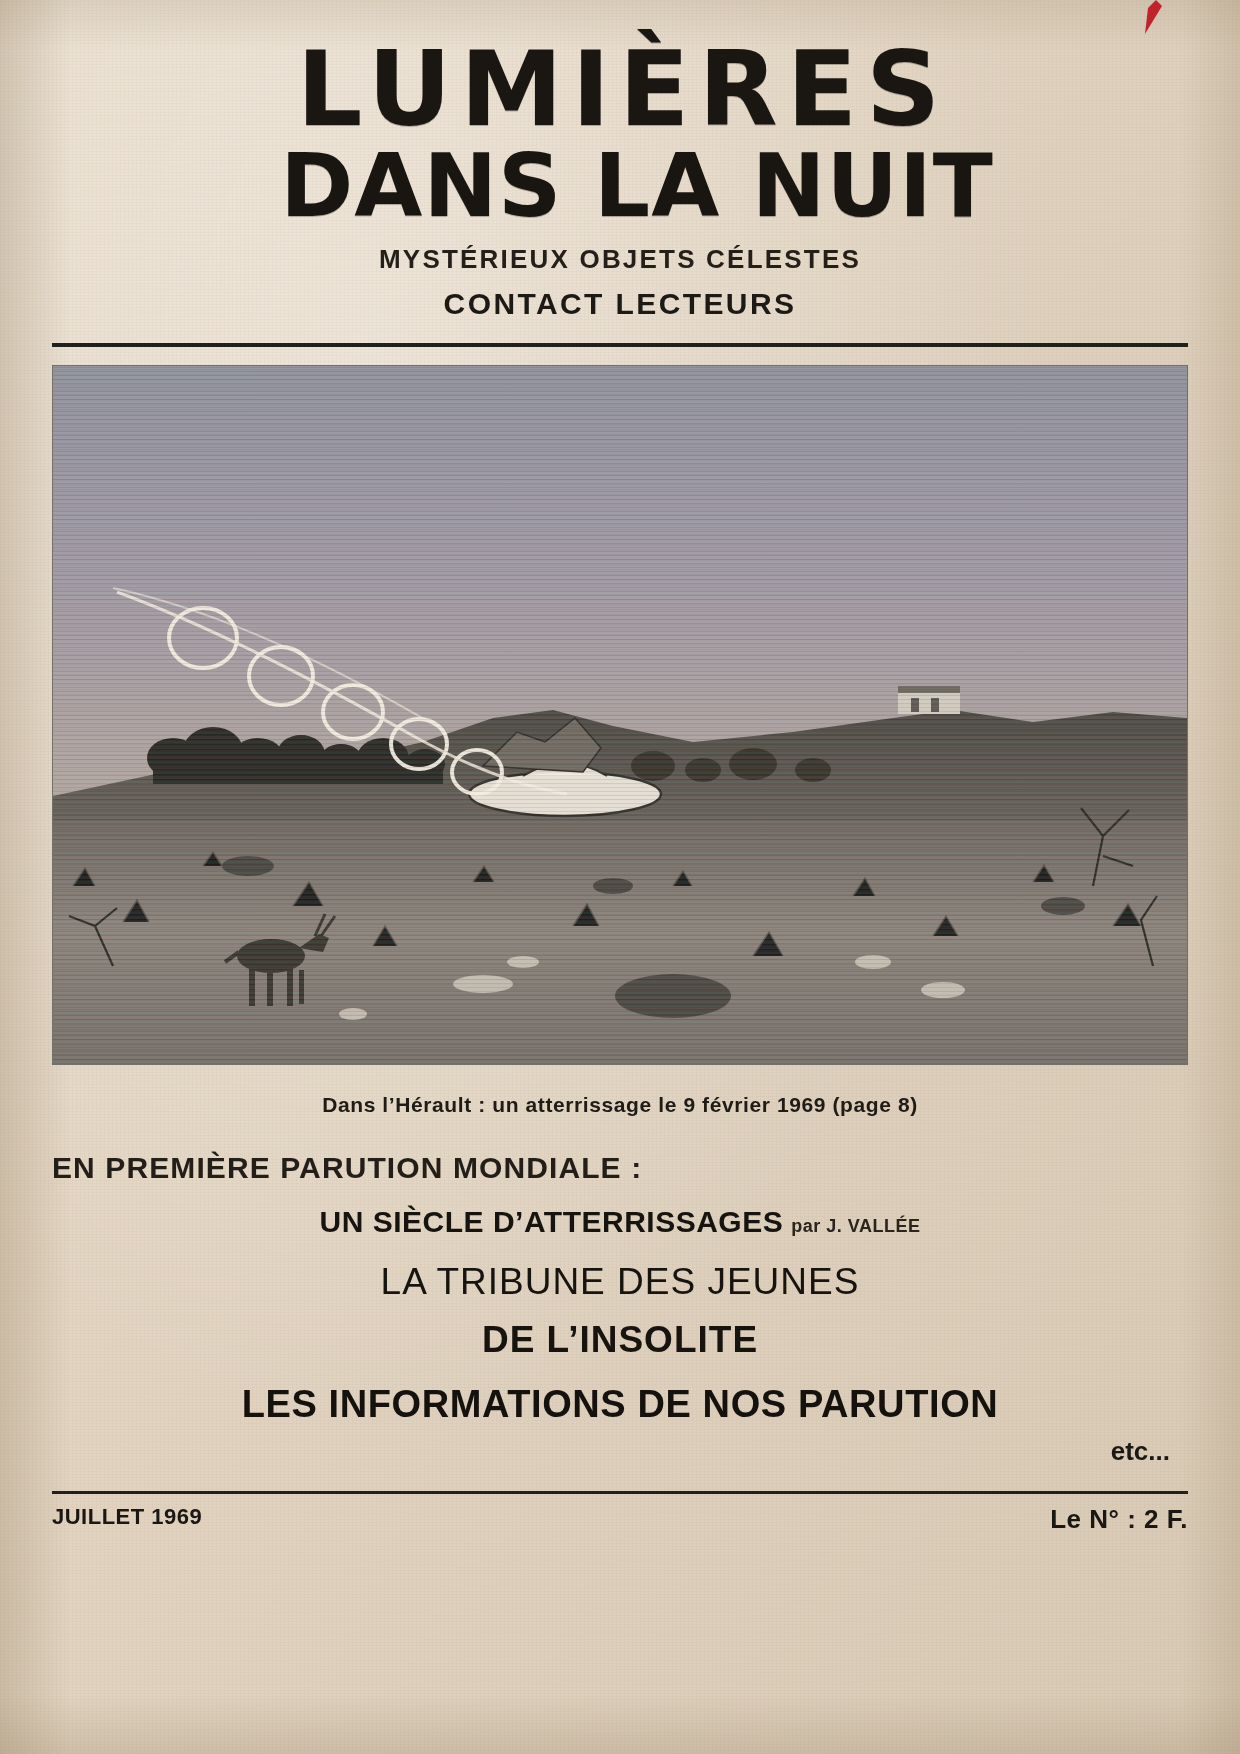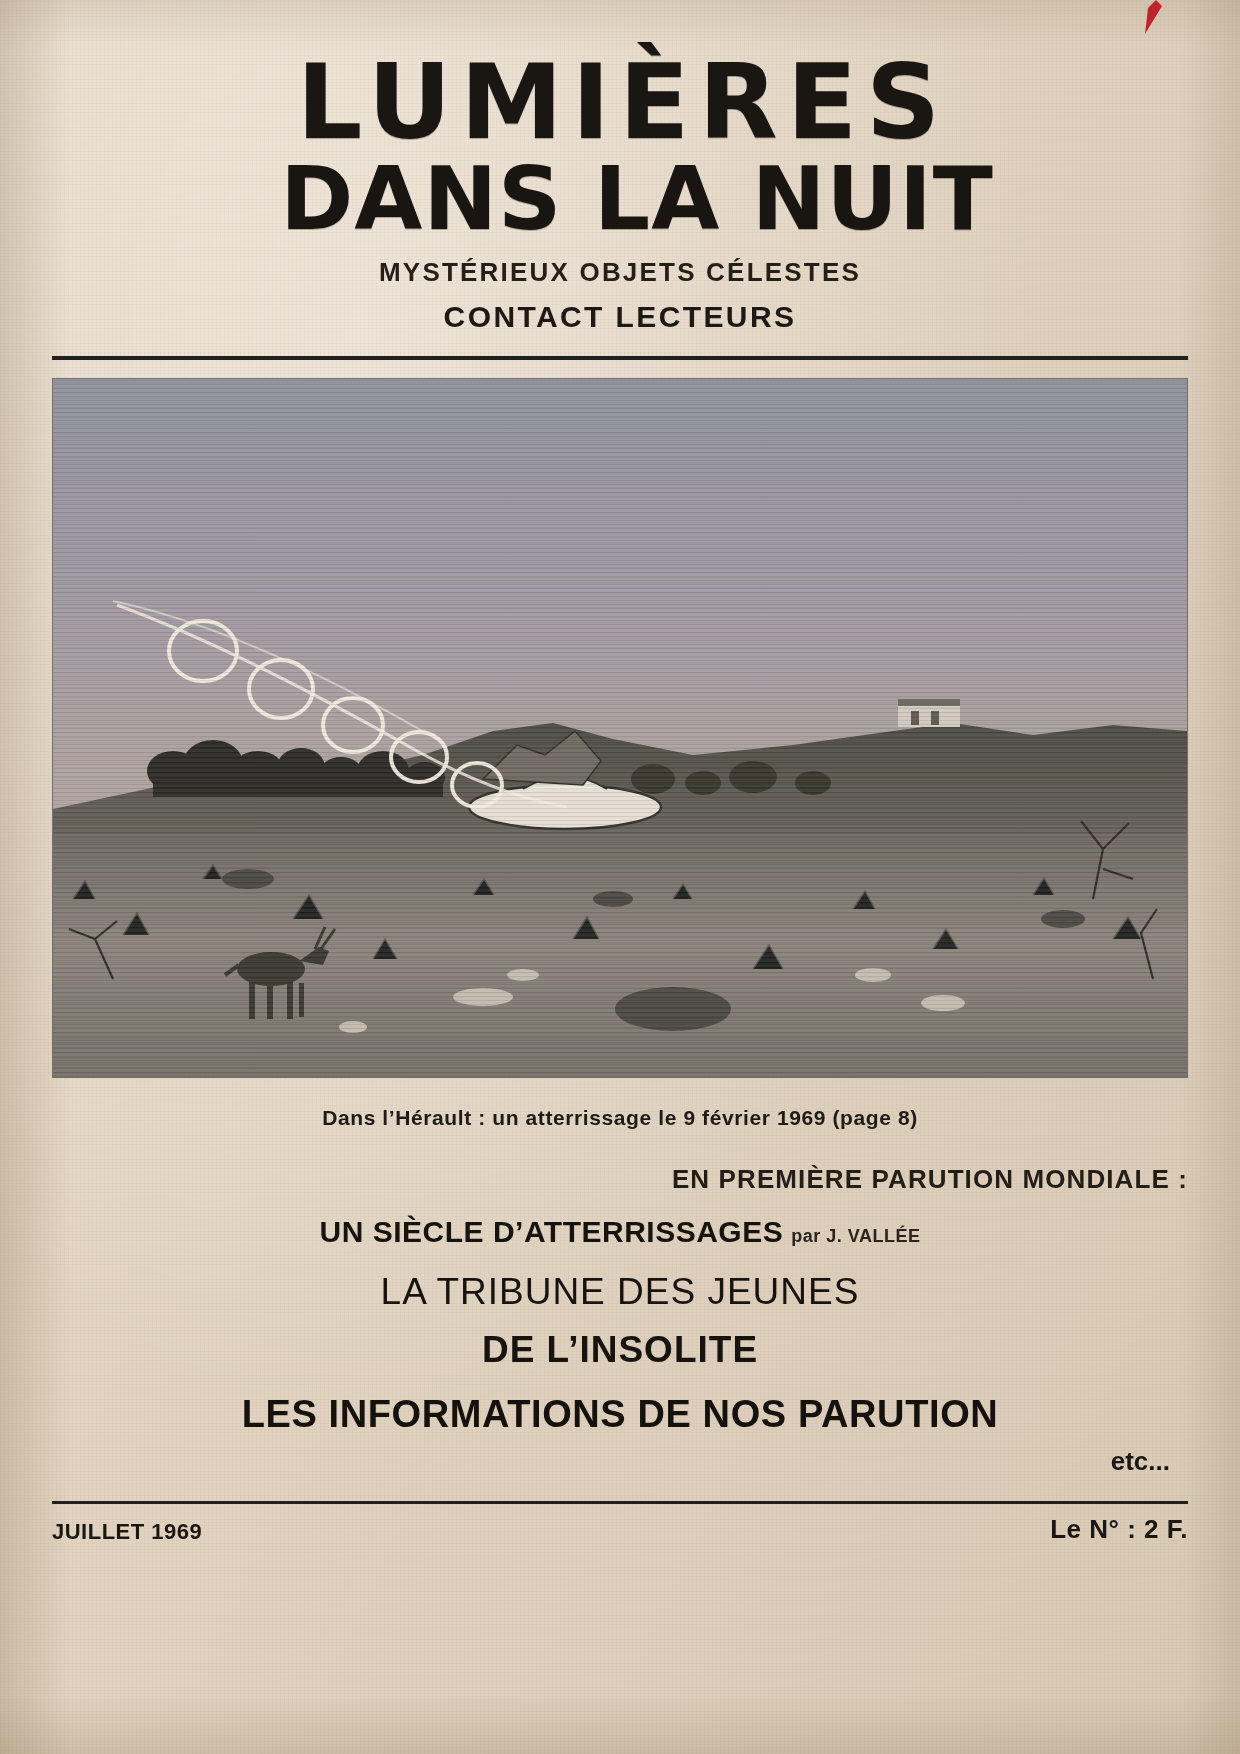--- a/index.html
+++ b/index.html
@@ -61,21 +61,21 @@
     position: absolute;
     top: 0px;
     right: 78px;
     width: 26px;
     height: 34px;
     z-index: 9;
   }
 
   
   .masthead {
-    padding-top: 52px;
+    padding-top: 39px;
     text-align: center;
   }
   .title-line1 {
     font-family: "DejaVu Sans", sans-serif;
     font-weight: 700;
     font-size: 103px;
     line-height: 0.98;
     letter-spacing: 9px;
     color: #1a1713;
     margin: 0 0 2px 0;
@@ -169,24 +169,24 @@
   .caption {
     text-align: center;
     font-family: "Liberation Sans", sans-serif;
     font-weight: 700;
     font-size: 21px;
     letter-spacing: .6px;
     color: #1f1b16;
     margin: 28px 0 34px 0;
   }
   .headline-sm {
-    text-align: right;
-    font-family: "Liberation Sans", sans-serif;
-    font-weight: 700;
-    font-size: 26px;
+    text-align: left;
+    font-family: "Liberation Sans", sans-serif;
+    font-weight: 700;
+    font-size: 30px;
     letter-spacing: 1.1px;
     color: #231e18;
     margin: 0 0 20px 0;
   }
   .headline-main {
     text-align: center;
     margin: 0 0 22px 0;
     white-space: nowrap;
   }
   .headline-main .big {
@@ -242,21 +242,21 @@
 
   
   .footer-rule {
     height: 3px;
     background: #20201c;
     margin: 24px 0 10px 0;
   }
   .footer {
     display: flex;
     justify-content: space-between;
-    align-items: flex-end;
+    align-items: flex-start;
     font-family: "Liberation Sans", sans-serif;
     font-weight: 700;
     font-size: 22px;
     letter-spacing: .5px;
     color: #1b1712;
   }
   .footer-right { font-size: 26px; }
 </style>
 </head>
 <body>

